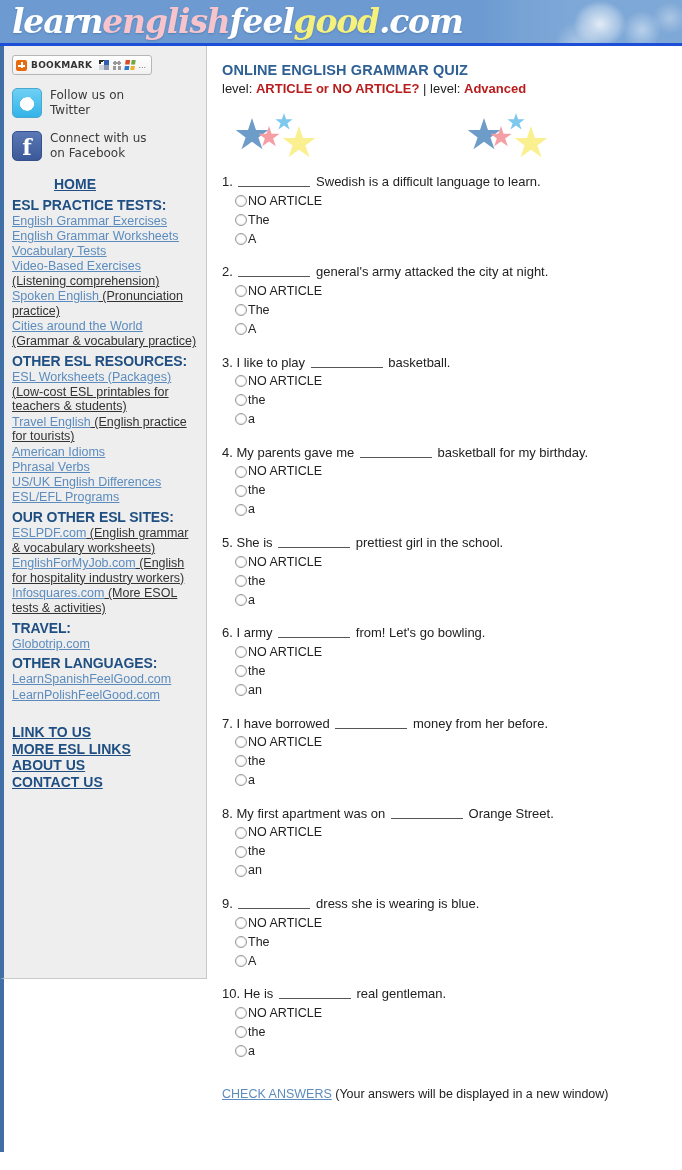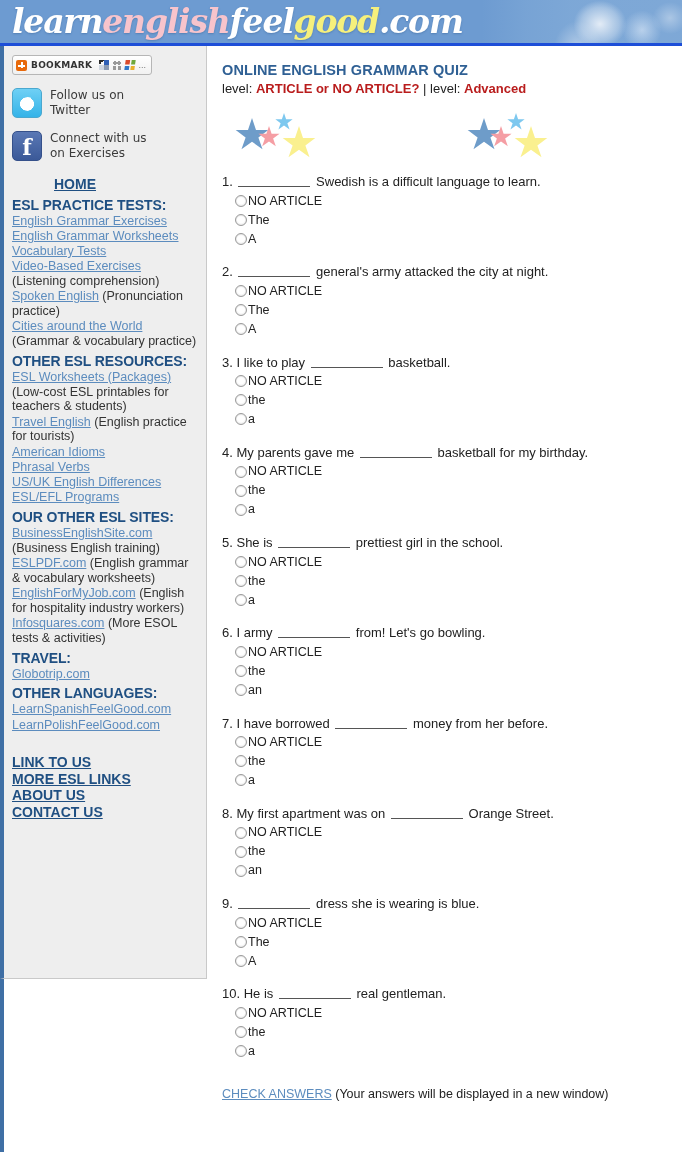--- a/index.html
+++ b/index.html
@@ -228,21 +228,21 @@
     font-weight: bold;
     font-size: 14px;
     margin: 4px 0 1px 0;
     letter-spacing: -0.1px;
   }
   a.side-link, a.blue {
     color: #5c8cbe;
     text-decoration: underline;
   }
   .side-list { font-size: 12.5px; line-height: 1.18; color: #333; }
-  .side-list .row { margin: 0 0 0.5px 0; }
+  .side-list .row { margin: 0 0 0.5px 0; text-decoration: underline; }
   .note { color: #333; }
   .big-link {
     display: block;
     color: #1f4f82;
     font-weight: bold;
     font-size: 14px;
     text-decoration: underline;
     line-height: 1.18;
   }
   #home-link { margin-top: 15px; margin-left: 42px; }
@@ -358,21 +358,21 @@
         <span>Twitter</span>
       </span>
     </div>
 
     <div class="social">
       <span class="sq facebook">
           <span class="f">f</span>
         </span>
       <span class="social-label">
         <span>Connect with us</span><br>
-        <span>on Exercises</span>
+        <span>on Facebook</span>
       </span>
     </div>
 
     <a href="#" class="big-link" id="home-link">HOME</a>
 
     <div id="sidebar-sections">
         <div class="side-head">ESL PRACTICE TESTS:</div>
         <div class="side-list">
           <div class="row"><a href="#" class="side-link">English Grammar Exercises</a></div>
           <div class="row"><a href="#" class="side-link">English Grammar Worksheets</a></div>
@@ -385,21 +385,20 @@
         <div class="side-list">
           <div class="row"><a href="#" class="side-link">ESL Worksheets (Packages)</a><span class="note"> (Low-cost ESL printables for teachers &amp; students)</span></div>
           <div class="row"><a href="#" class="side-link">Travel English</a><span class="note"> (English practice for tourists)</span></div>
           <div class="row"><a href="#" class="side-link">American Idioms</a></div>
           <div class="row"><a href="#" class="side-link">Phrasal Verbs</a></div>
           <div class="row"><a href="#" class="side-link">US/UK English Differences</a></div>
           <div class="row"><a href="#" class="side-link">ESL/EFL Programs</a></div>
         </div>
         <div class="side-head">OUR OTHER ESL SITES:</div>
         <div class="side-list">
-          <div class="row"><a href="#" class="side-link">BusinessEnglishSite.com</a><span class="note"> (Business English training)</span></div>
           <div class="row"><a href="#" class="side-link">ESLPDF.com</a><span class="note"> (English grammar &amp; vocabulary worksheets)</span></div>
           <div class="row"><a href="#" class="side-link">EnglishForMyJob.com</a><span class="note"> (English for hospitality industry workers)</span></div>
           <div class="row"><a href="#" class="side-link">Infosquares.com</a><span class="note"> (More ESOL tests &amp; activities)</span></div>
         </div>
         <div class="side-head">TRAVEL:</div>
         <div class="side-list">
           <div class="row"><a href="#" class="side-link">Globotrip.com</a></div>
         </div>
         <div class="side-head">OTHER LANGUAGES:</div>
         <div class="side-list">

